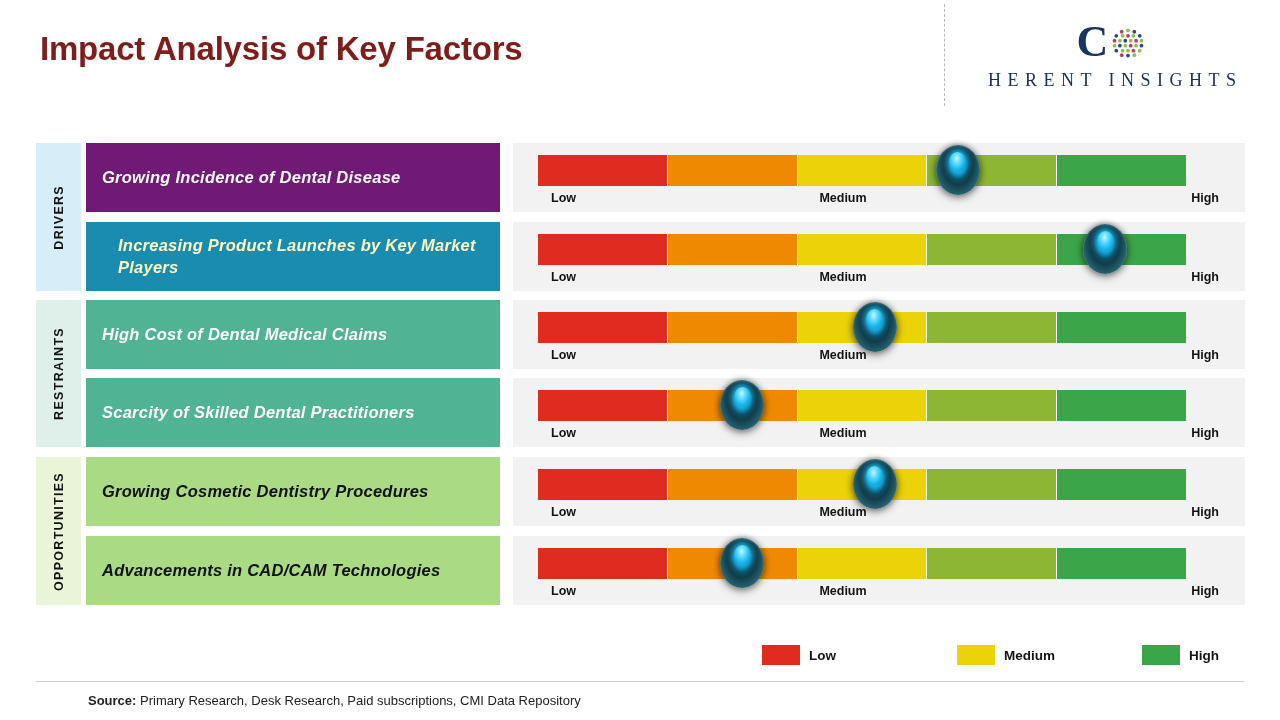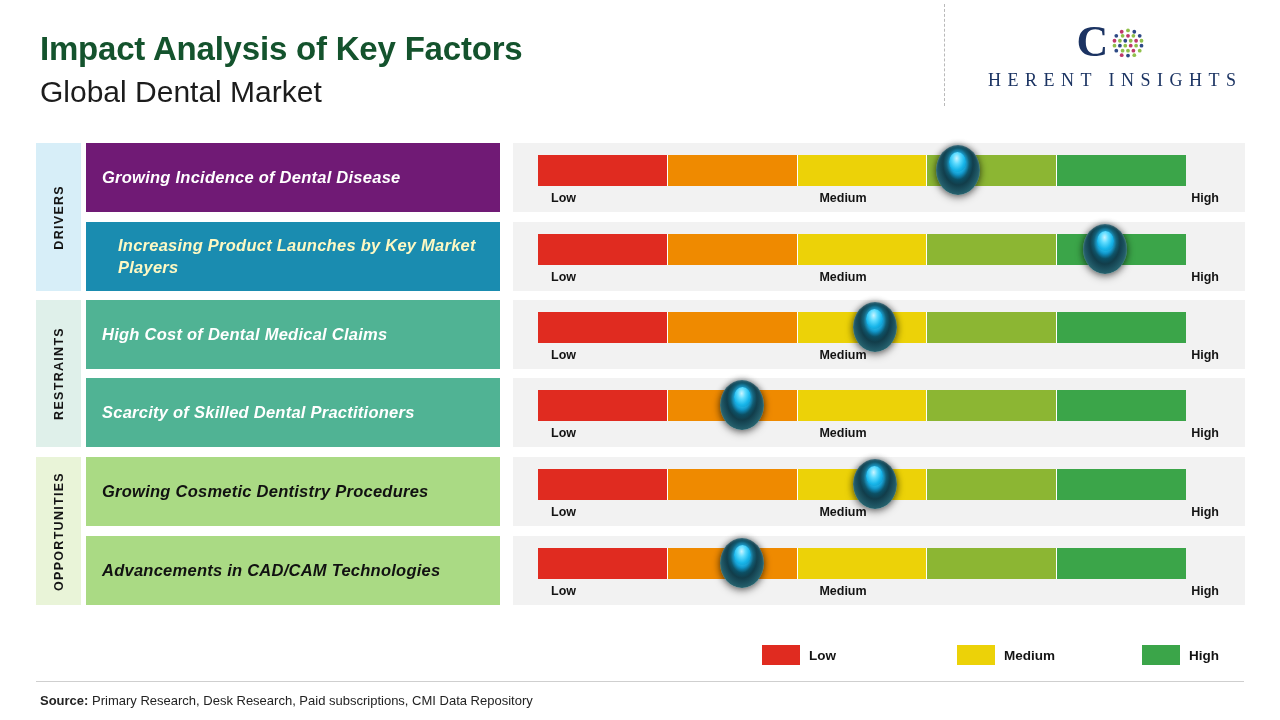--- a/index.html
+++ b/index.html
@@ -30,21 +30,21 @@
 
   .title-block {
     position: absolute;
     left: 40px;
     top: 30px;
   }
 
   .title-main {
     font-size: 33px;
     font-weight: bold;
-    color: #14532d;
+    color: #7f1d1d;
     letter-spacing: -0.2px;
     line-height: 1.18;
     white-space: nowrap;
   }
 
   .title-sub {
     font-size: 30px;
     font-weight: normal;
     color: #1c1c1c;
     line-height: 1.3;
@@ -234,31 +234,30 @@
     background: #cfcfcf;
   }
   .source {
     position: absolute;
     left: 40px;
     top: 693px;
     font-size: 13px;
     color: #232323;
     white-space: nowrap;
   }
-  .source b { font-weight: bold; }
+  .source b { font-weight: bold; margin-left: 48px; }
 </style>
 </head>
 <body>
 
 <div id="slide">
 
   <div class="header">
     <div class="title-block">
       <div class="title-main">Impact Analysis of Key Factors</div>
-      <div class="title-sub">Global Dental Market</div>
     </div>
 
     <div class="logo-divider"></div>
 
     <div class="logo">
       <div class="logo-word">
         <span>C</span>
         <span class="logo-globe">
           <svg viewBox="0 0 40 40" width="36" height="36" aria-hidden="true">
             <g>

